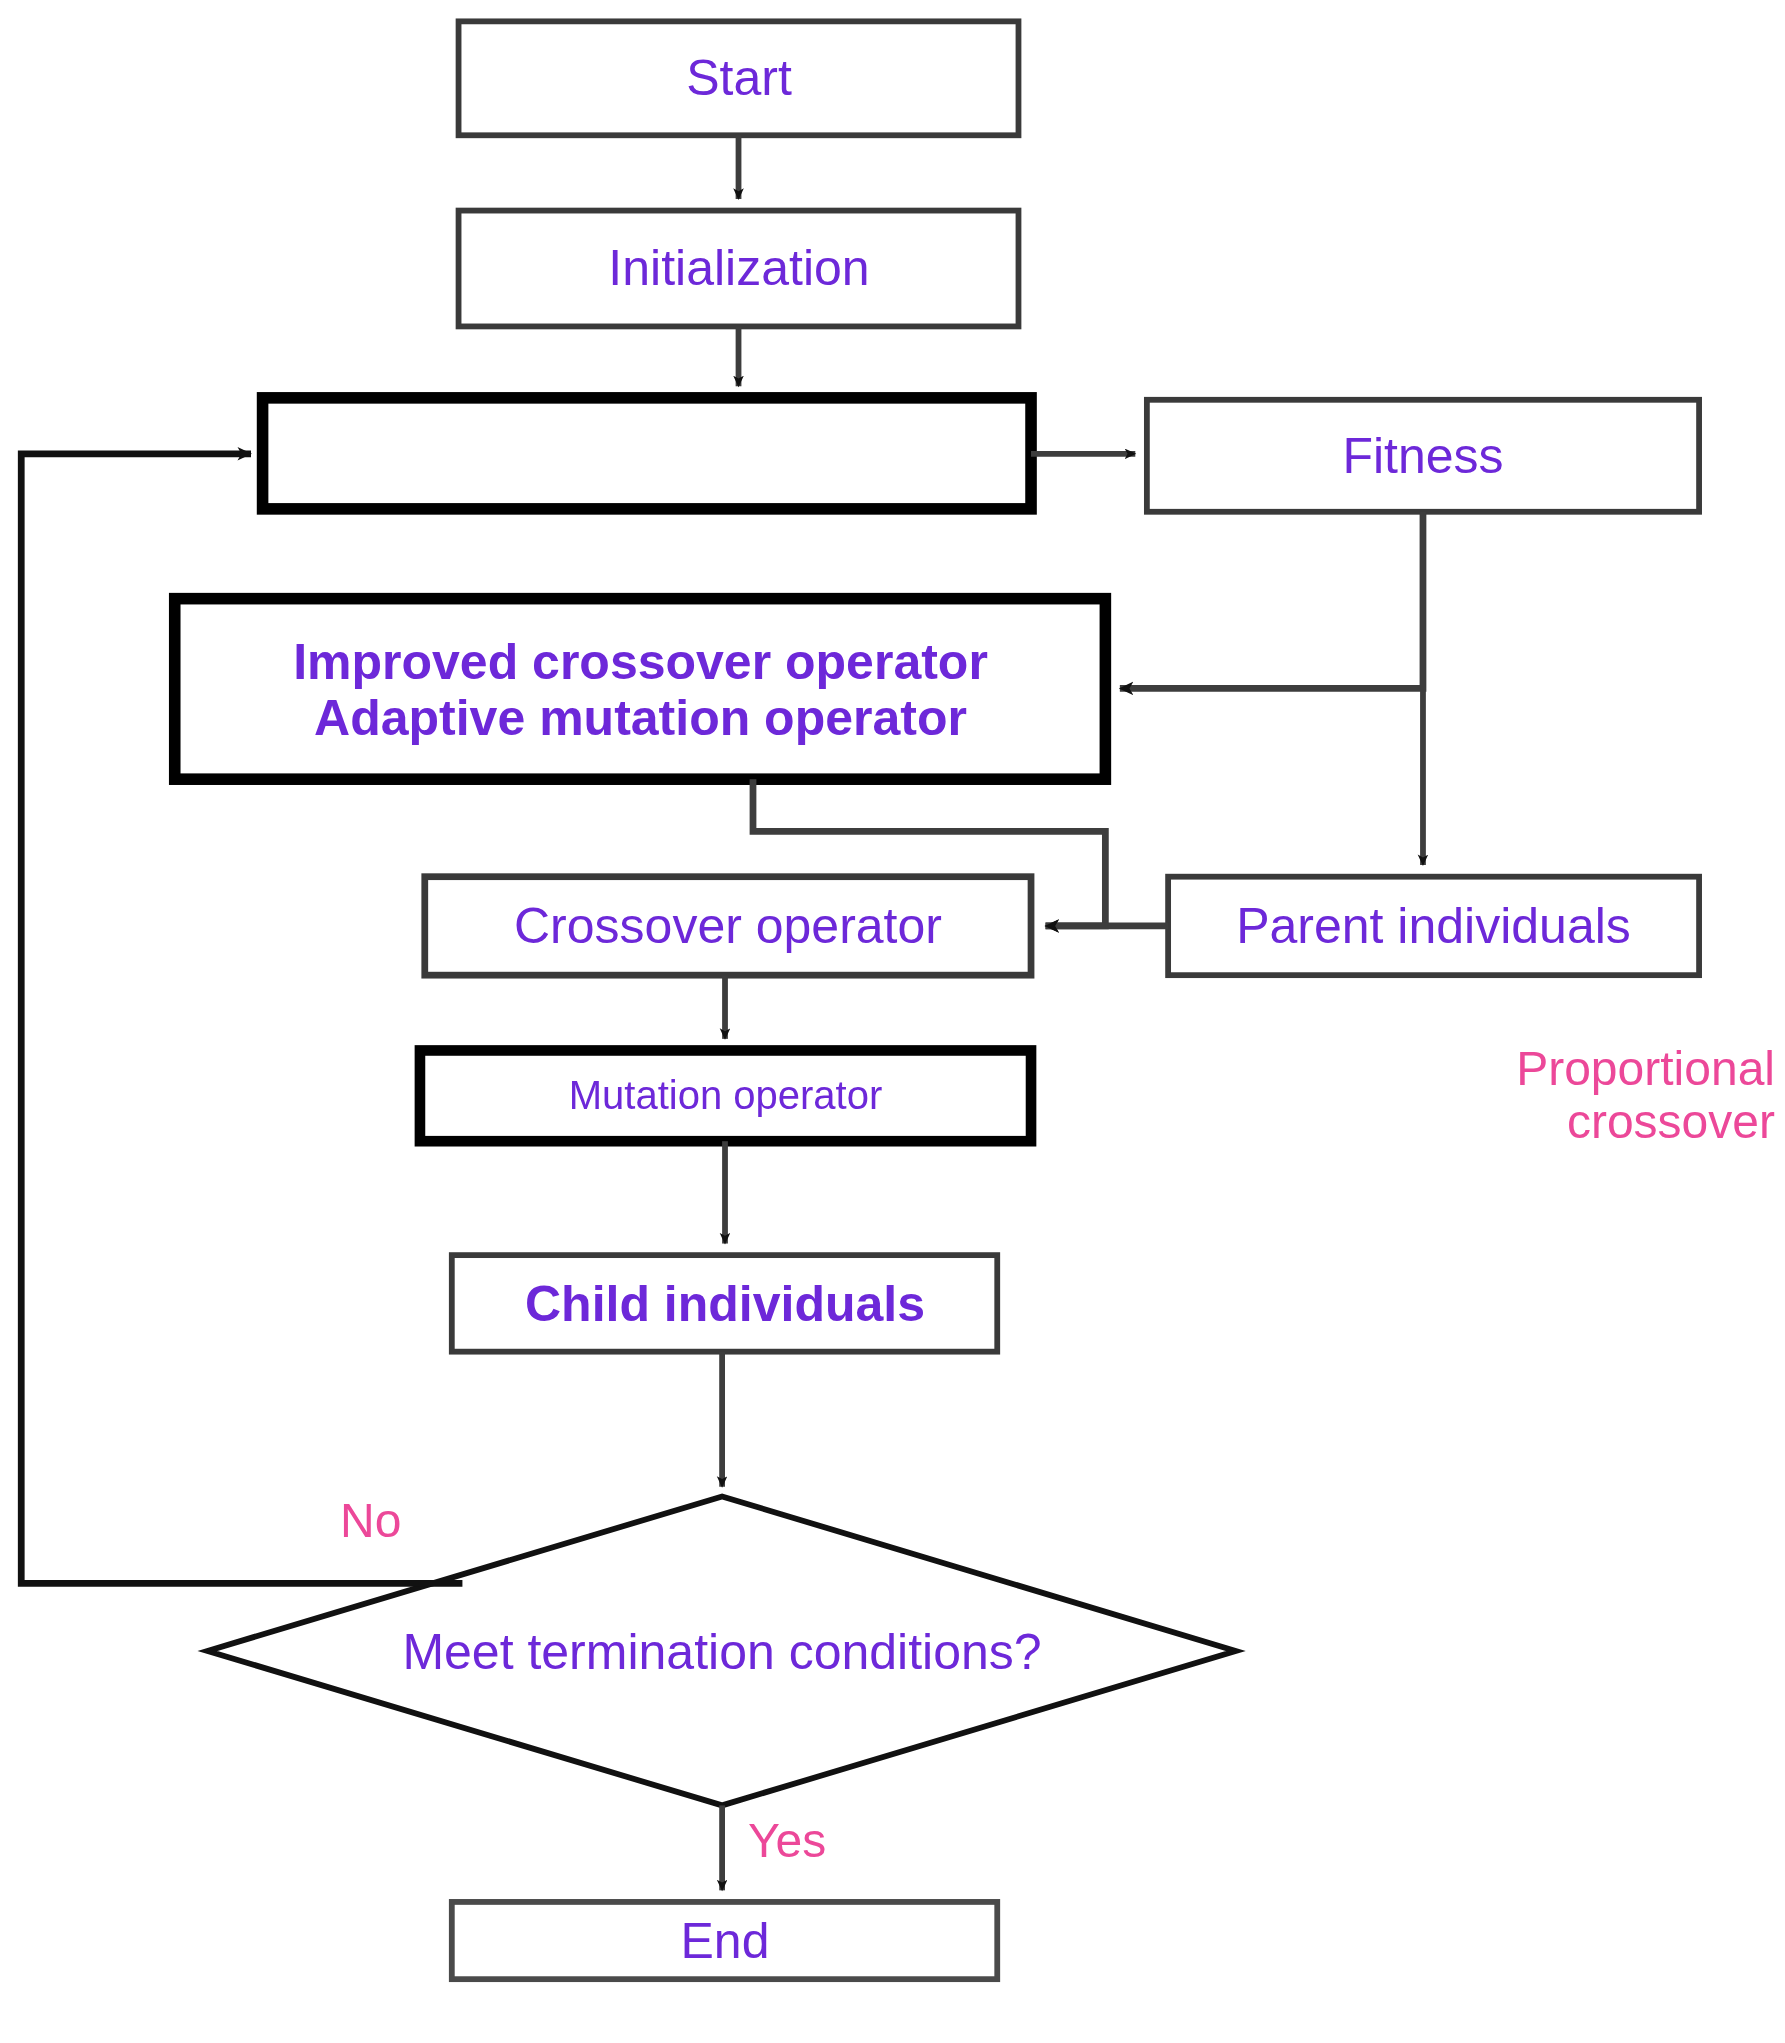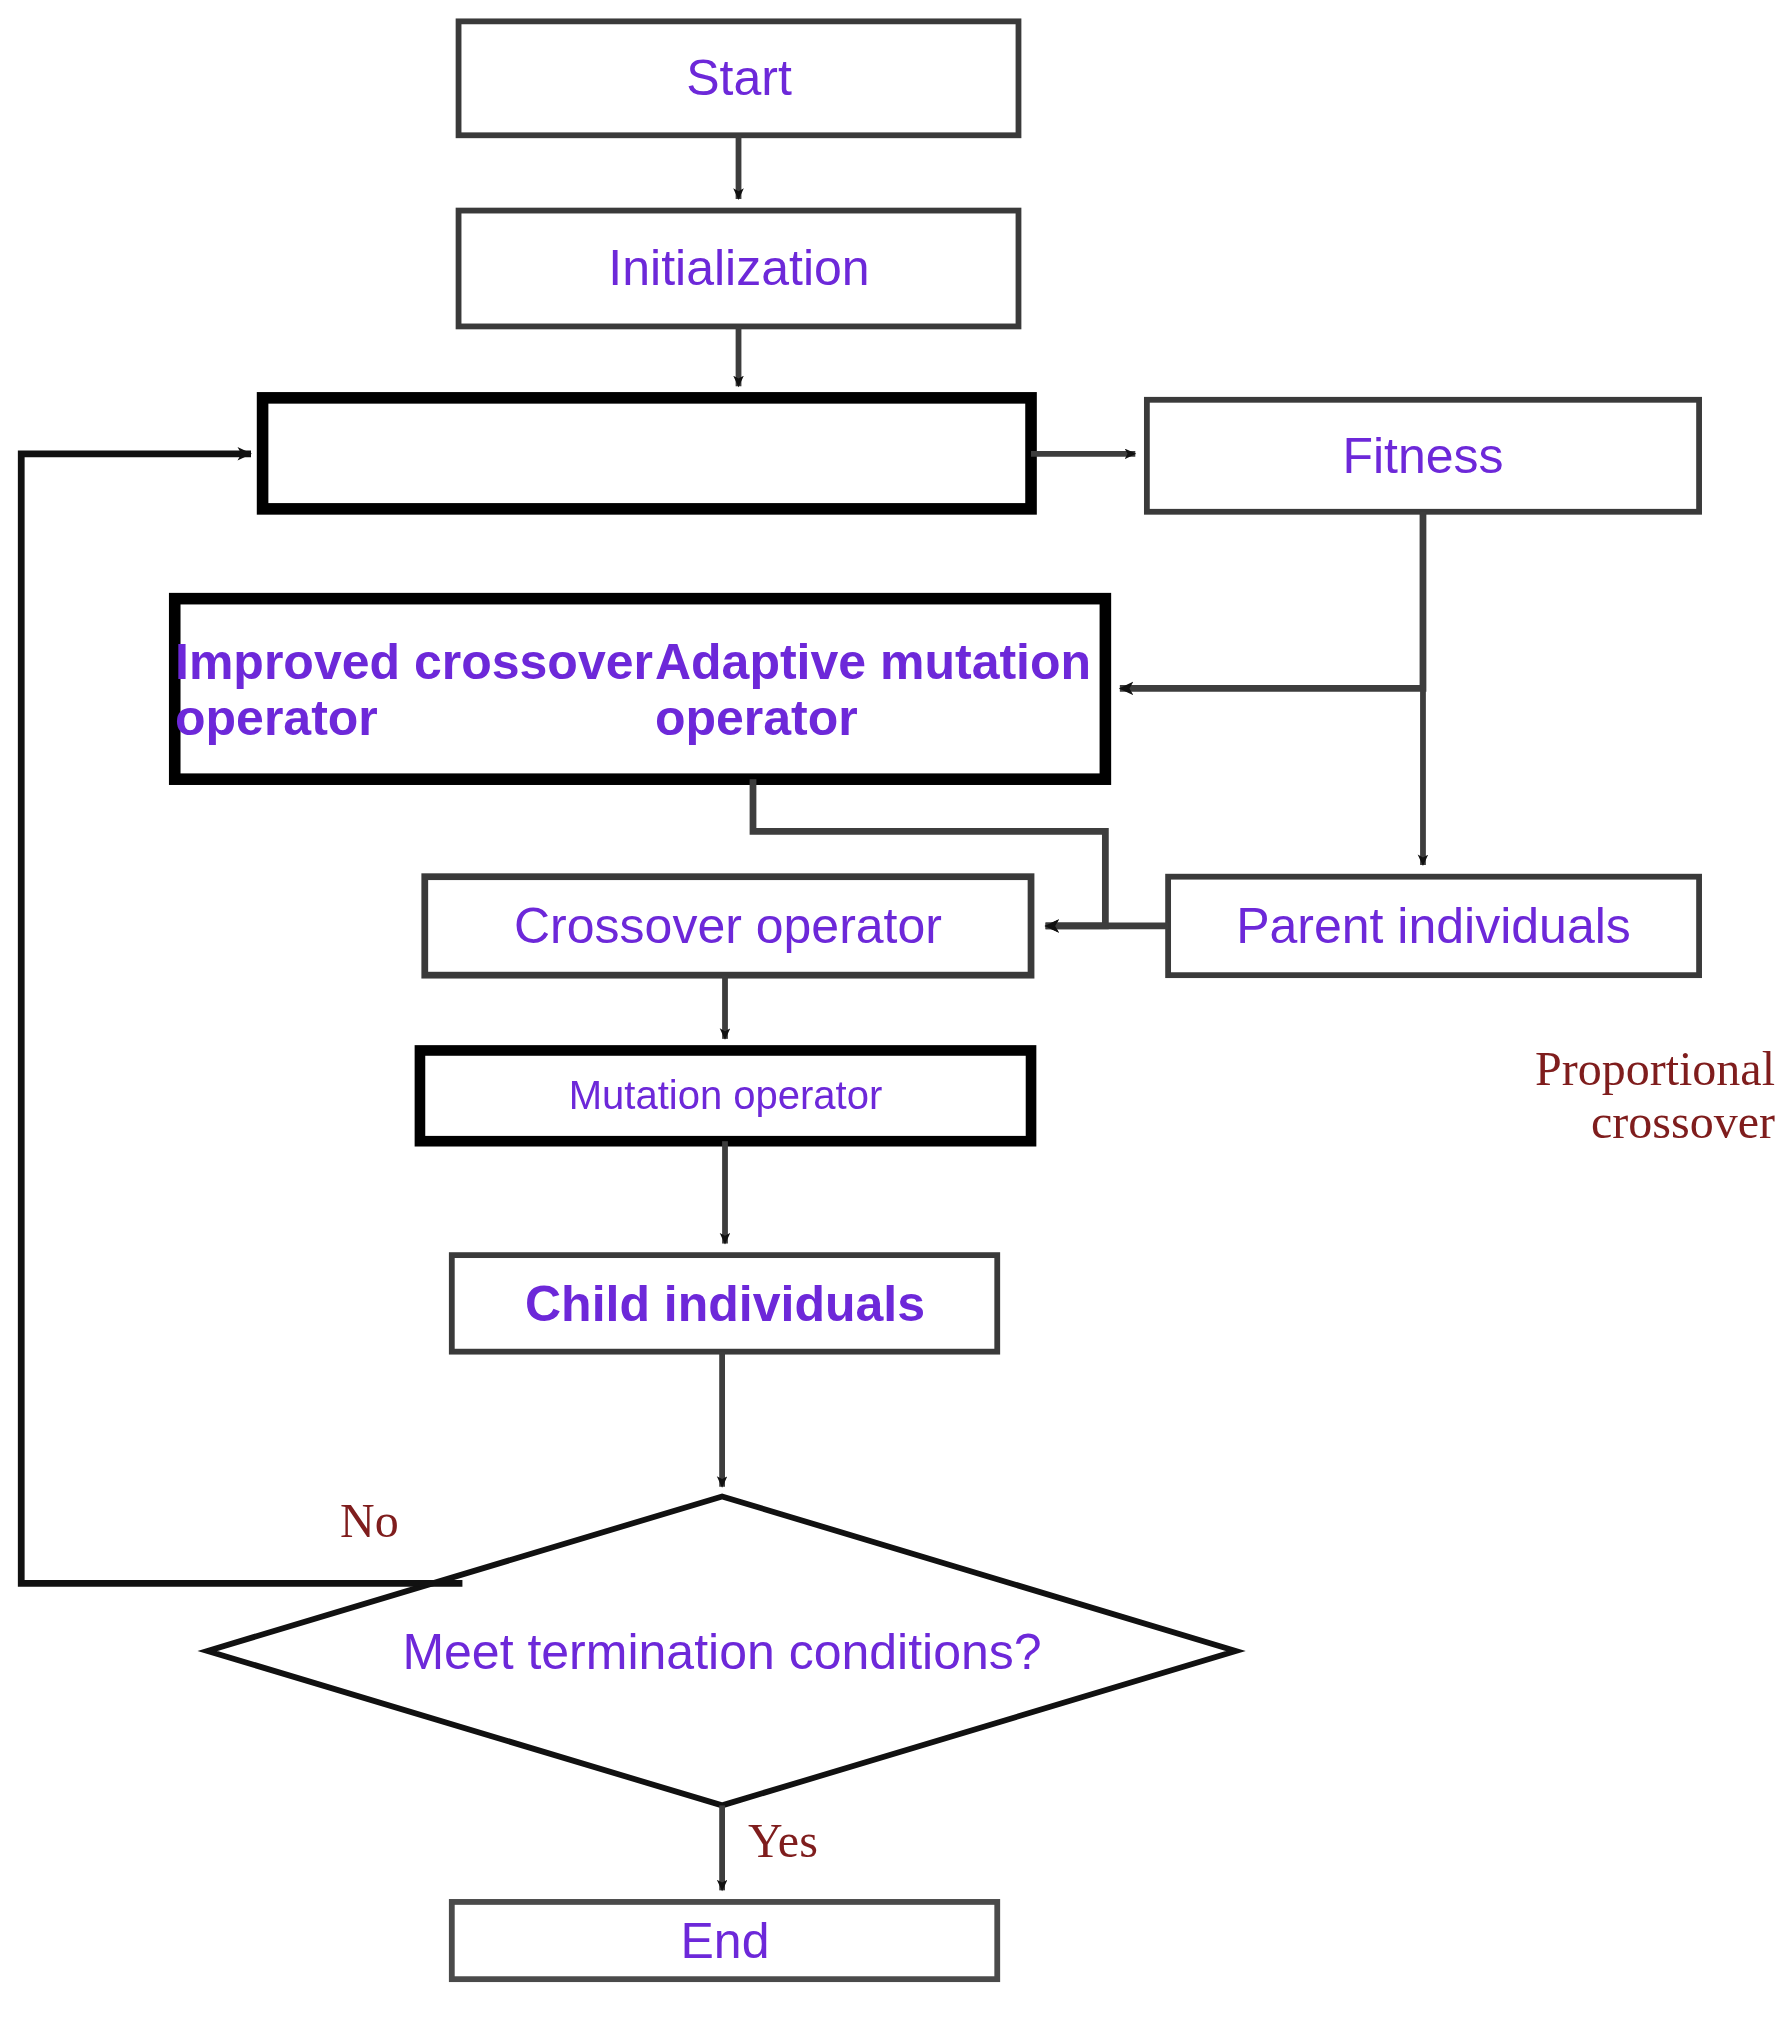--- a/index.html
+++ b/index.html
@@ -9,30 +9,30 @@
   .node-label{
     position:absolute;display:flex;align-items:center;justify-content:center;
     text-align:left;color:#6d28d9;line-height:1.12;pointer-events:none;
     font-family:"Liberation Sans", sans-serif;
   }
   .n-start      {left:459px; top:21px;  width:560px; height:114px; font-size:50px;}
   .n-init       {left:459px; top:210px; width:560px; height:116px; font-size:50px;}
   .n-adaptive   {left:263px; top:398px; width:769px; height:111px; font-size:50px; font-weight:bold;}
   .n-fitness    {left:1147px;top:400px; width:552px; height:112px; font-size:50px;}
   .n-improved   {left:175px; top:599px; width:931px; height:181px; font-size:50px; font-weight:bold;
-                 flex-direction:row;}
+                 flex-direction:column;}
   .n-crossover  {left:425px; top:877px; width:606px; height:98px; font-size:50px;}
   .n-parent     {left:1168px;top:877px; width:531px; height:98px; font-size:50px;}
   .n-mutation   {left:420px; top:1050px;width:611px; height:91px;  font-size:40px;}
   .n-child      {left:452px; top:1255px;width:546px; height:97px; font-size:50px;font-weight:bold;}
   .n-decision   {left:239px; top:1603px;width:966px;height:97px; font-size:50px;}
   .n-end        {left:452px; top:1902px;width:546px; height:77px;  font-size:50px;}
 
-  .edge-label{position:absolute;color:#7f1d1d;font-size:48px;line-height:1.1;
-              font-family:Liberation Serif, serif;pointer-events:none;}
+  .edge-label{position:absolute;color:#ec4899;font-size:48px;line-height:1.1;
+              font-family:Liberation Sans, sans-serif;pointer-events:none;}
   .l-prop {left:1456px; top:1043px; width:319px; text-align:right;}
   .l-no   {left:340px;  top:1495px;}
   .l-yes  {left:748px;  top:1815px;}
 </style>
 </head>
 <body>
 
 <div id="page">
 
   <svg id="flow" viewBox="0 0 1849 2116">

